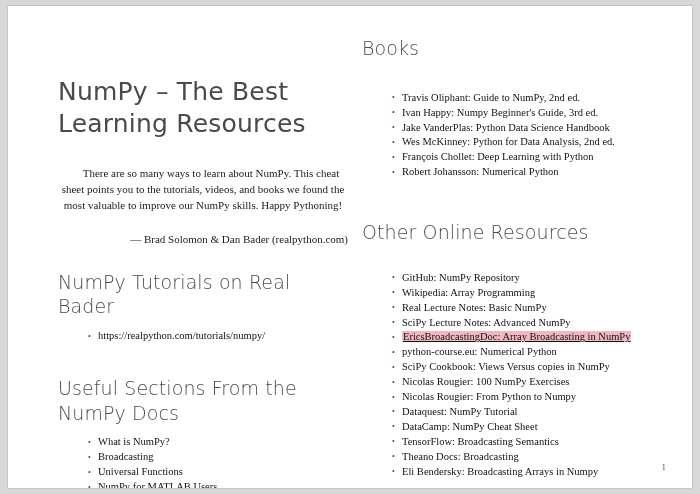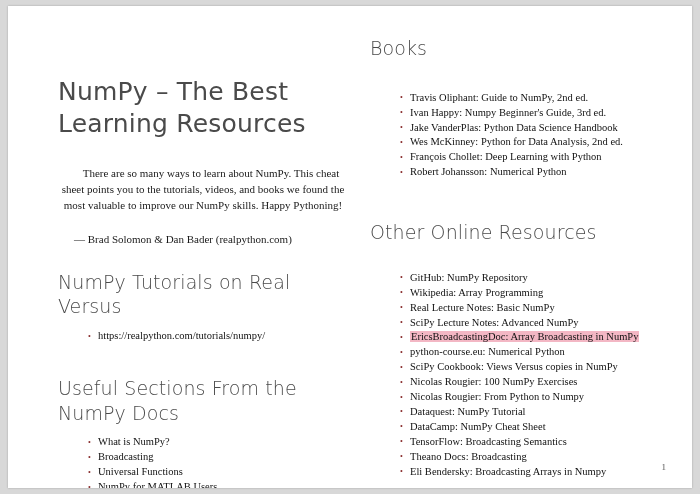--- a/index.html
+++ b/index.html
@@ -24,21 +24,21 @@
     overflow: hidden;
   }
   .col-left {
     position: absolute;
     left: 50px;
     top: 70px;
     width: 290px;
   }
   .col-right {
     position: absolute;
-    left: 362px;
+    left: 354px;
     top: 30px;
     width: 300px;
   }
   h1.title {
     font-family: "DejaVu Sans", sans-serif;
     font-weight: 400;
     font-size: 25px;
     line-height: 1.28;
     color: #4a4a4a;
     margin: 0 0 26px 0;
@@ -62,20 +62,21 @@
     margin: 0 0 18px 0;
     text-align: center;
   }
   .byline {
     font-family: "Liberation Serif", serif;
     font-size: 11px;
     line-height: 1.45;
     color: #1a1a1a;
     margin: 0;
     padding-left: 16px;
+    text-align: right;
   }
   ul.bullets {
     list-style: none;
     margin: 6px;
     padding: 0 0 0 24px;
   }
   ul.bullets li {
     position: relative;
     font-family: "Liberation Serif", serif;
     font-size: 10.5px;
@@ -89,20 +90,21 @@
     position: absolute;
     left: 0;
     top: -0.5px;
     color: #8a2f2f;
     font-size: 8px;
     line-height: 1.9;
   }
   .hl {
     background: #f3b7c4;
     padding: 0 1px;
+    text-decoration: underline;
   }
   .link {
     color: #111111;
     text-decoration: none;
   }
   .block-gap-md { height: 22px; }
   .block-gap-lg { height: 26px; }
   .sec-books { margin-bottom: 0; }
   .page-number {
     position: absolute;
@@ -120,21 +122,21 @@
 
   <div class="col-left">
 
     <h1 class="title">NumPy – The Best Learning Resources</h1>
 
     <p class="intro">There are so many ways to learn about NumPy. This cheat sheet points you to the tutorials, videos, and books we found the most valuable to improve our NumPy skills. Happy Pythoning!</p>
     <p class="byline">— Brad Solomon &amp; Dan Bader (realpython.com)</p>
 
     <div class="block-gap-md"></div>
 
-    <h2 class="section">NumPy Tutorials on Real Versus</h2>
+    <h2 class="section">NumPy Tutorials on Real Bader</h2>
     <ul class="bullets">
       <li><a class="link" href="#">https://realpython.com/tutorials/numpy/</a></li>
     </ul>
 
     <div class="block-gap-lg"></div>
 
     <h2 class="section">Useful Sections From the NumPy Docs</h2>
     <ul class="bullets">
       <li>What is NumPy?</li>
       <li>Broadcasting</li>

